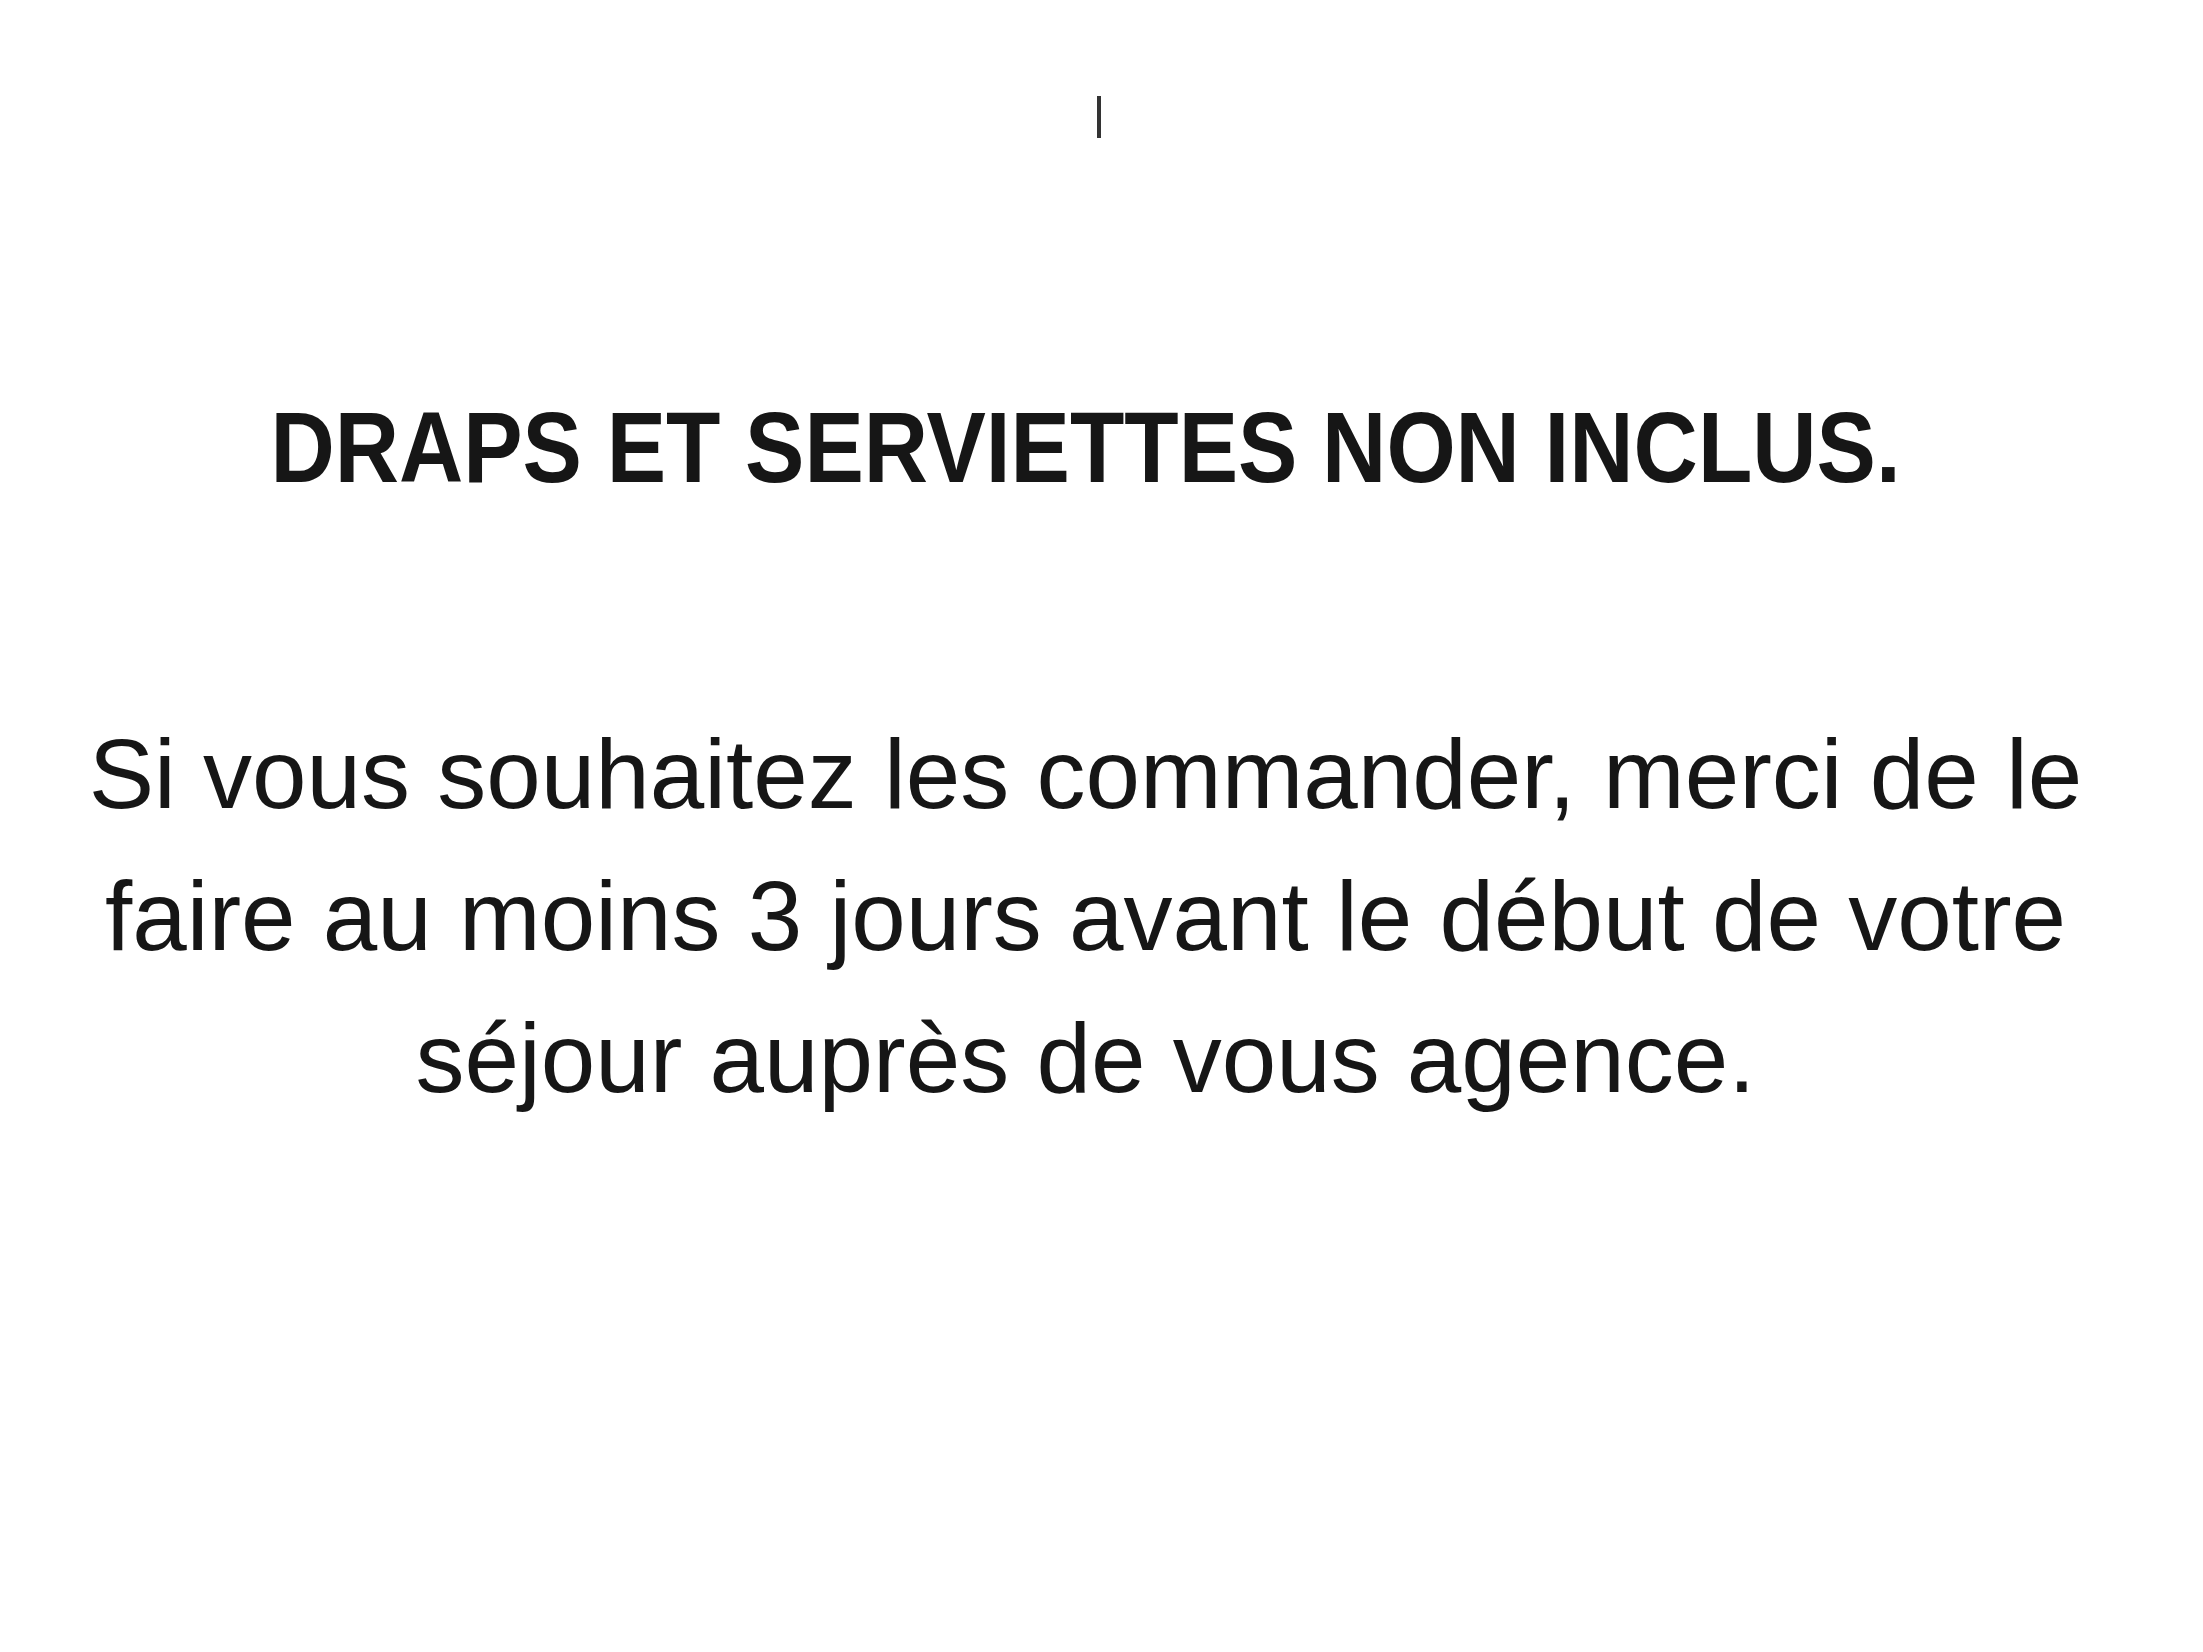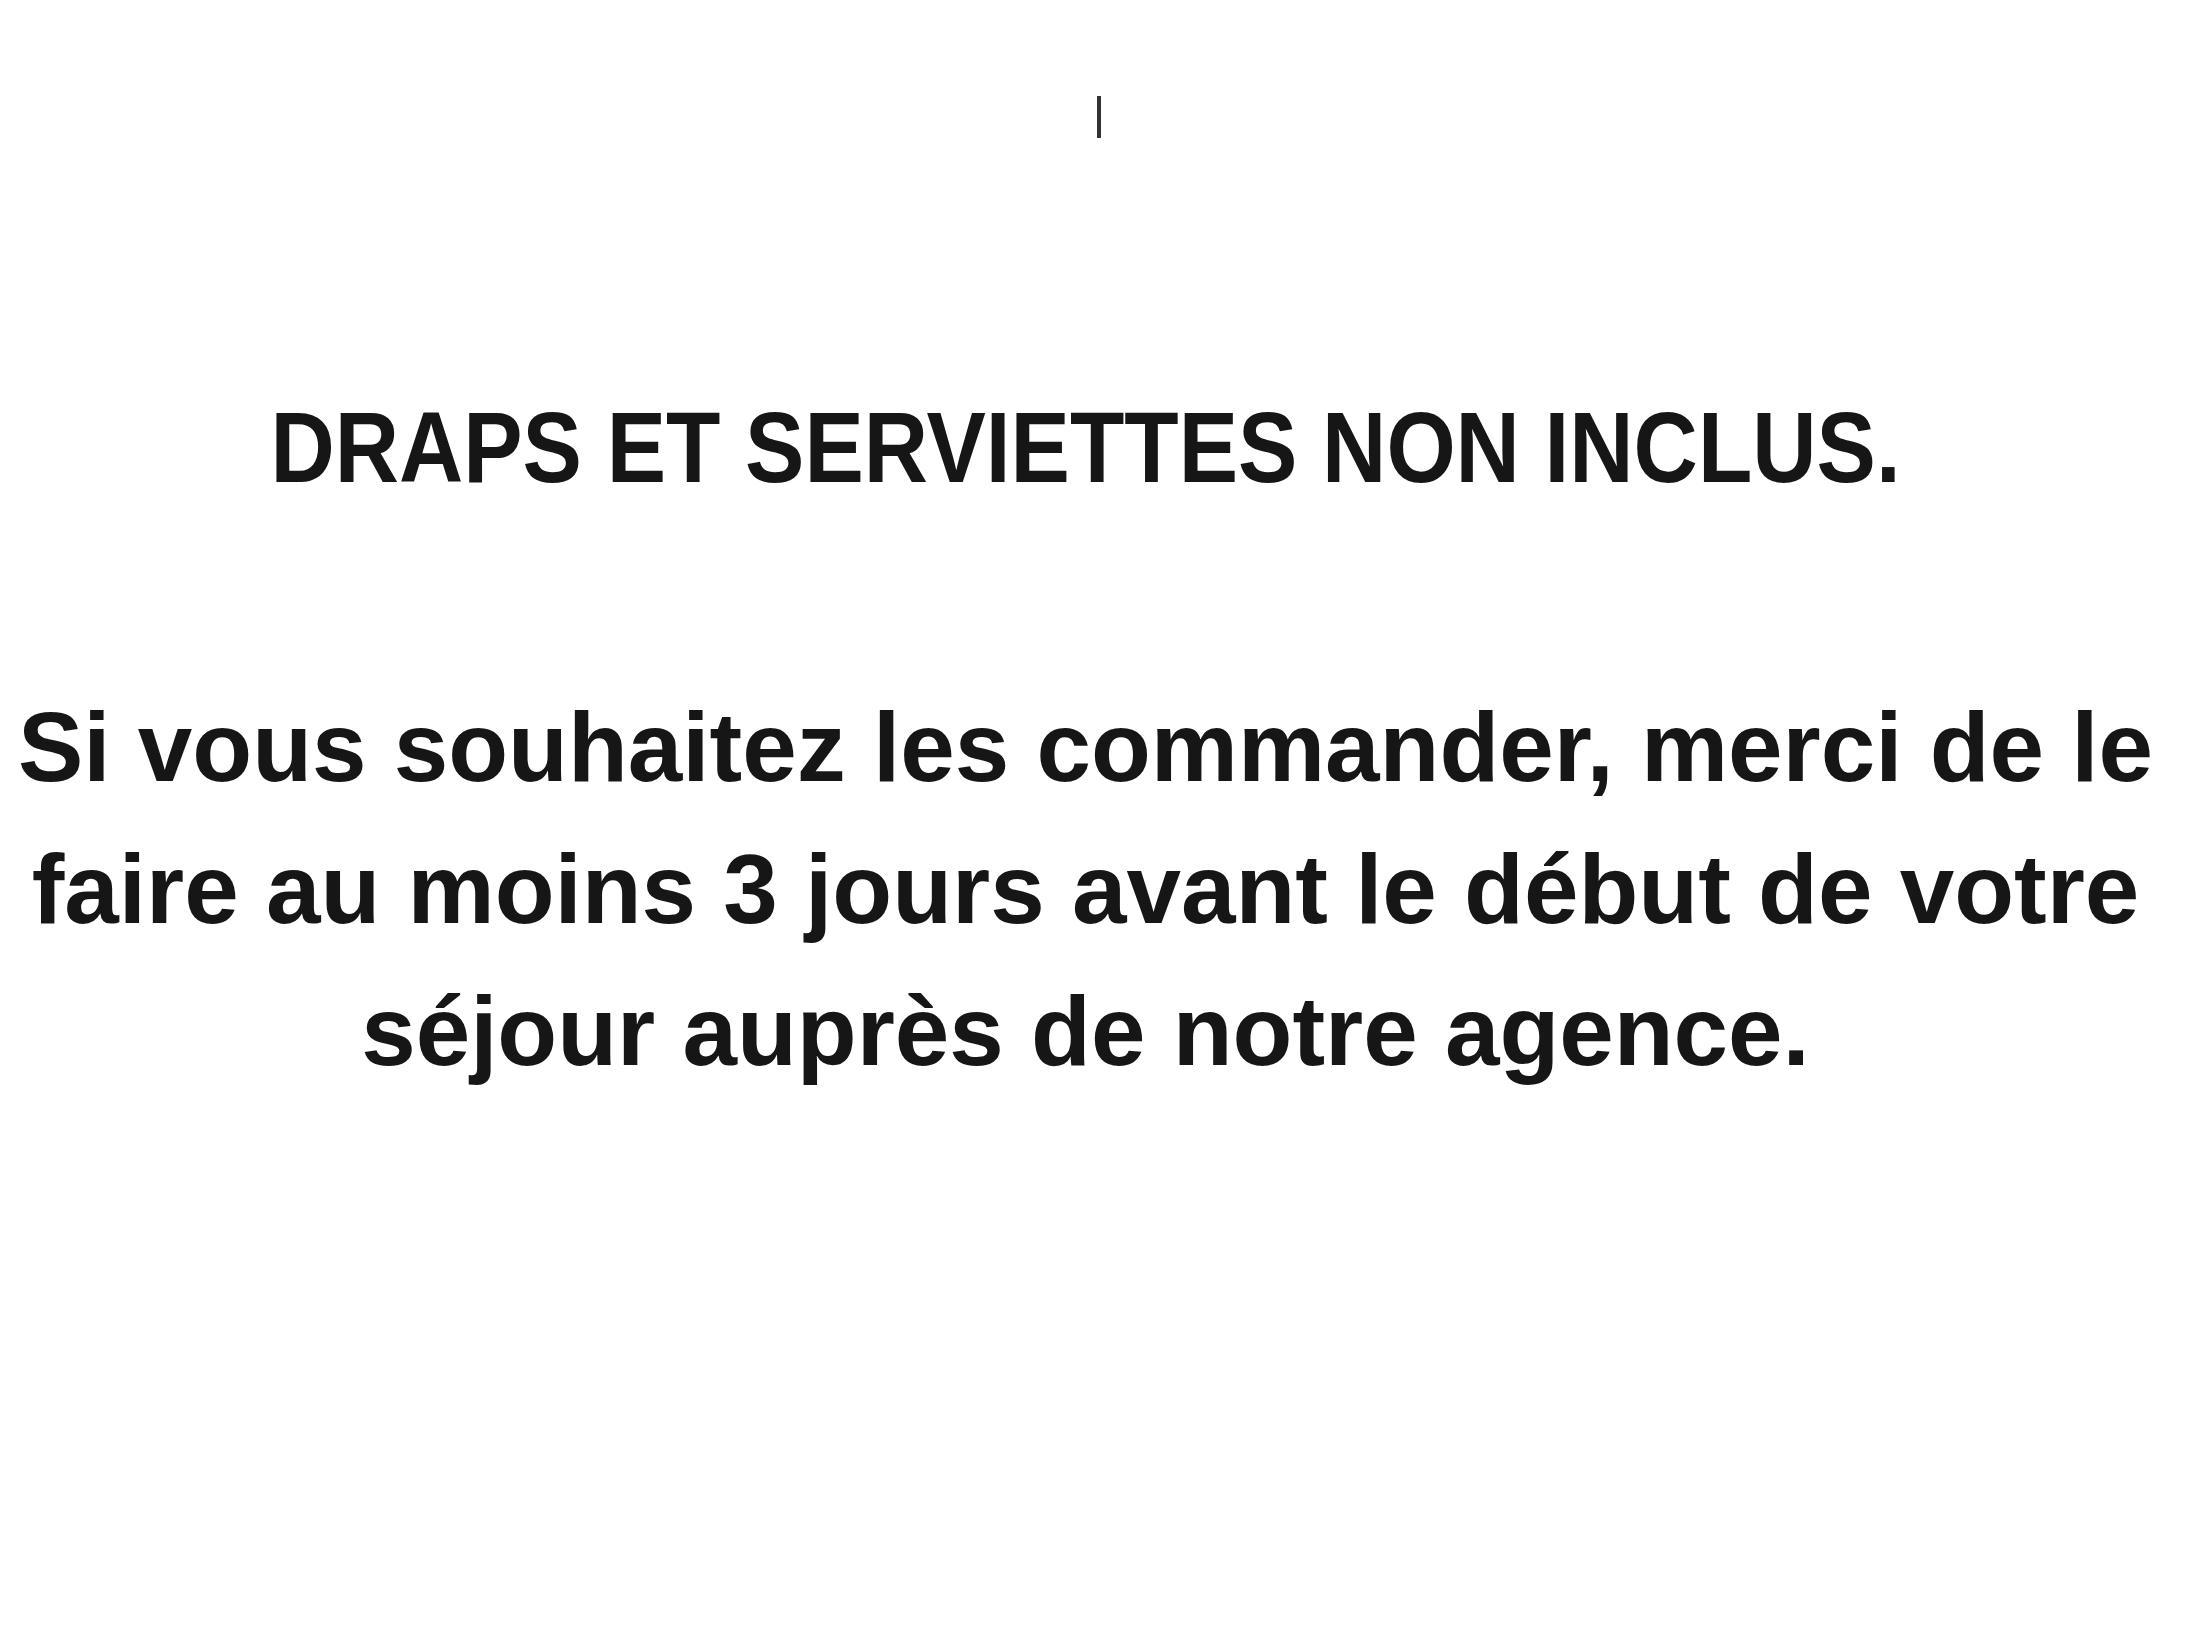--- a/index.html
+++ b/index.html
@@ -34,40 +34,40 @@
     line-height: 110px;
     text-align: center;
     transform: scaleY(1.12);
     transform-origin: 50% 0;
     white-space: nowrap;
   }
   .paragraph {
     position: absolute;
     left: 0;
     width: 100%;
-    top: 676px;
+    top: 703px;
     margin: 0;
     font-size: 98px;
-    font-weight: 700;
+    font-weight: 400;
     line-height: 142px;
     text-align: center;
   }
   .paragraph .line {
     white-space: nowrap;
   }
 </style>
 </head>
 <body>
 
 <div class="page">
 
   <div class="caret"></div>
 
   <h1 class="heading">DRAPS ET SERVIETTES NON INCLUS.</h1>
 
   <div class="paragraph">
     <div class="line">Si vous souhaitez les commander, merci de le</div>
     <div class="line">faire au moins 3 jours avant le début de votre</div>
-    <div class="line">séjour auprès de notre agence.</div>
+    <div class="line">séjour auprès de vous agence.</div>
   </div>
 
 </div>
 
 
 </body></html>

